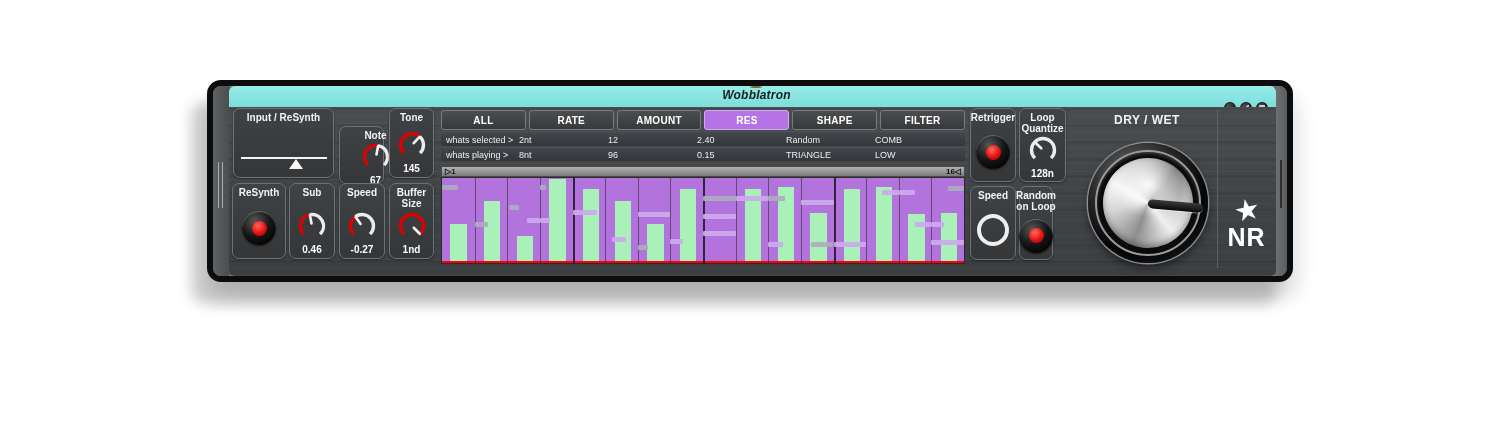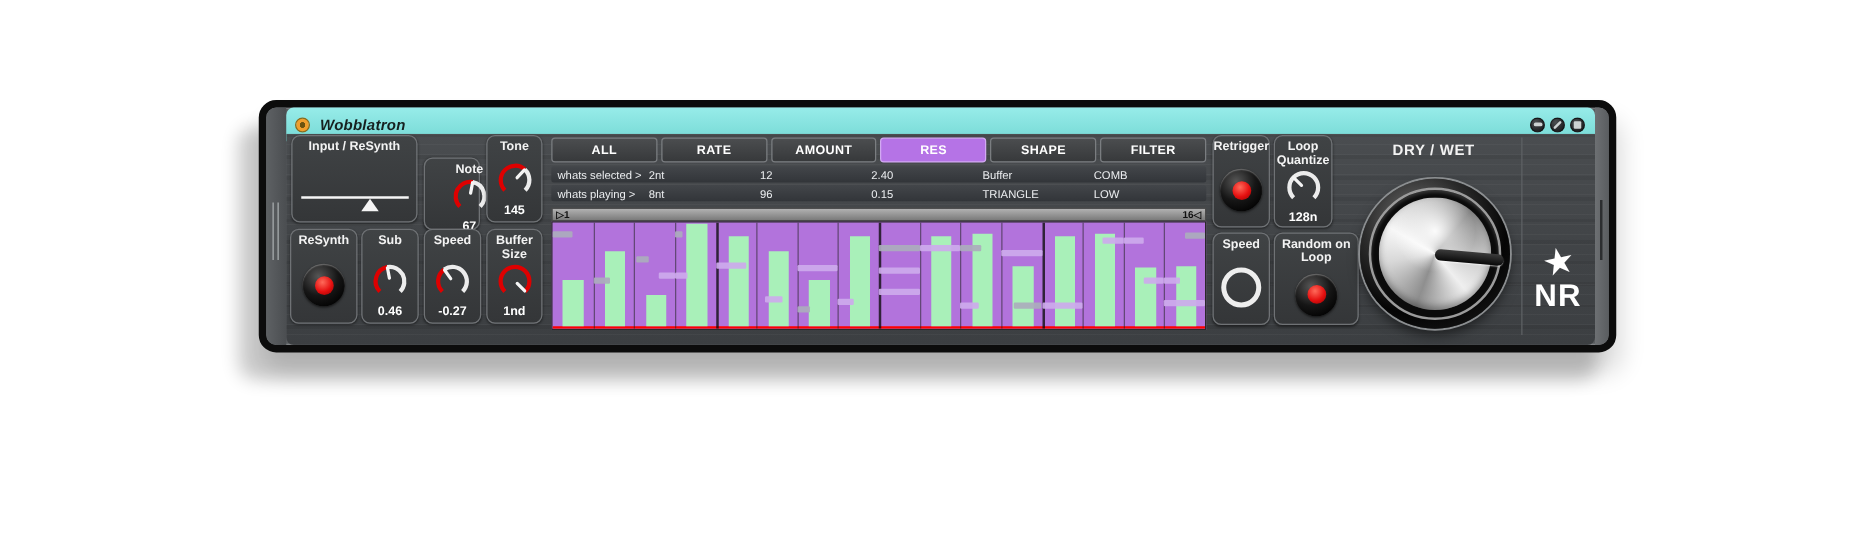--- a/index.html
+++ b/index.html
@@ -14,21 +14,21 @@
     background:linear-gradient(90deg,#5e6164,#4b4e51); border-radius:8px 0 0 8px; }
   .rail-left .grip { position:absolute; top:76px; width:1px; height:46px; background:#a9aeb0; }
   .rail-right { position:absolute; right:0; top:0; bottom:0; width:11px;
     background:linear-gradient(90deg,#6d7073,#5a5d60); border-radius:0 8px 8px 0; }
   .rail-right .grip { position:absolute; left:4px; top:74px; width:2px; height:48px; background:#2c2e30; }
 
   .main { position:absolute; left:16px; top:0; right:11px; bottom:0; }
 
   .titlebar { position:absolute; left:0; top:0; right:0; height:27px;
     background:linear-gradient(180deg,#97ece9,#76d9d5); border-radius:6px 6px 0 0;
-    display:flex; align-items:center; }
+    display:flex; align-items:center;flex-direction:column; }
   .power { width:12px; height:12px; border-radius:50%; margin-left:7px;
     background:radial-gradient(circle at 50% 50%, #6b5310 0 30%, #ef9f2d 34% 100%);
     border:1px solid #8a6a1a; }
   .title { margin-left:8px; font-size:12px; font-weight:bold; font-style:italic; color:#16201f; letter-spacing:.2px; }
   .tb-icons { margin-left:auto; margin-right:8px; display:flex; gap:4px; }
   .tb-icon { width:12px; height:12px; border-radius:50%; background:radial-gradient(circle at 35% 30%, #4c5052, #212426 70%);
     border:1px solid rgba(0,0,0,.45); display:flex; align-items:center; justify-content:center; }
   .tb-icon .g1 { width:7px; height:3px; background:#ccd2d2; border-radius:1.5px; }
   .tb-icon .g2 { width:8px; height:2px; background:#ccd2d2; border-radius:1px; transform:rotate(-45deg); }
   .tb-icon .g3 { width:6px; height:6px; background:#ccd2d2; border-radius:1px; }
@@ -233,21 +233,21 @@
             <div class="tab active">RES</div>
             <div class="tab">SHAPE</div>
             <div class="tab">FILTER</div>
           </div>
         <div class="info-rows">
             <div class="info-row">
               <div class="lab">whats selected &gt;</div>
               <div>2nt</div>
               <div>12</div>
               <div>2.40</div>
-              <div>Buffer</div>
+              <div>Random</div>
               <div>COMB</div>
             </div>
             <div class="info-row">
               <div class="lab">whats playing &gt;</div>
               <div>8nt</div>
               <div>96</div>
               <div>0.15</div>
               <div>TRIANGLE</div>
               <div>LOW</div>
             </div>
@@ -355,21 +355,21 @@
           </div>
         </div>
 
         <div class="panel" style="left:741px; top:79px; width:46px; height:74px;">
           <div class="plabel">Speed</div>
           <div class="spacer"></div>
           <div class="ledbtn off"></div>
           <div class="spacer"></div>
         </div>
 
-        <div class="panel" style="left:790px; top:79px; width:68px; height:74px;">
+        <div class="panel" style="left:790px; top:79px; width:34px; height:74px;">
           <div class="plabel">Random on Loop</div>
           <div class="spacer"></div>
           <div class="ledbtn">
               <div class="core"></div>
             </div>
           <div class="spacer"></div>
         </div>
 
         <div class="drywet-label">DRY / WET</div>
         <div class="bigknob">

